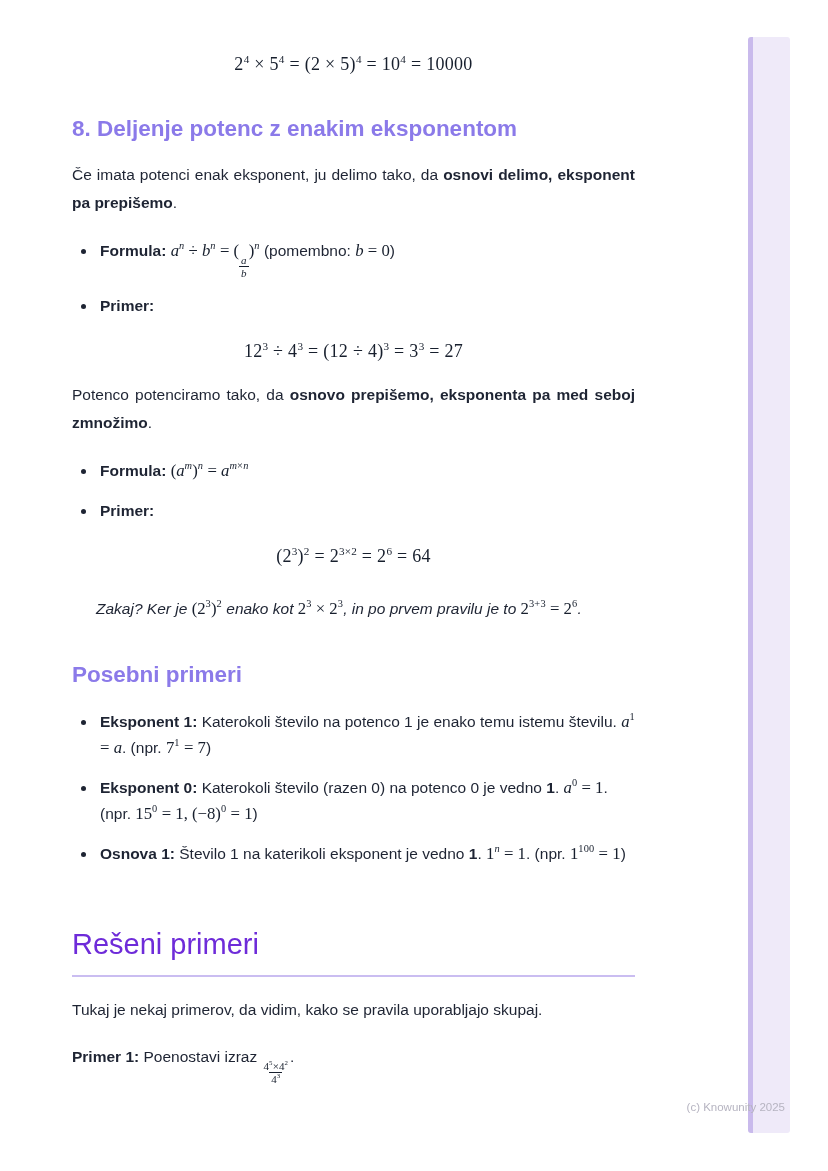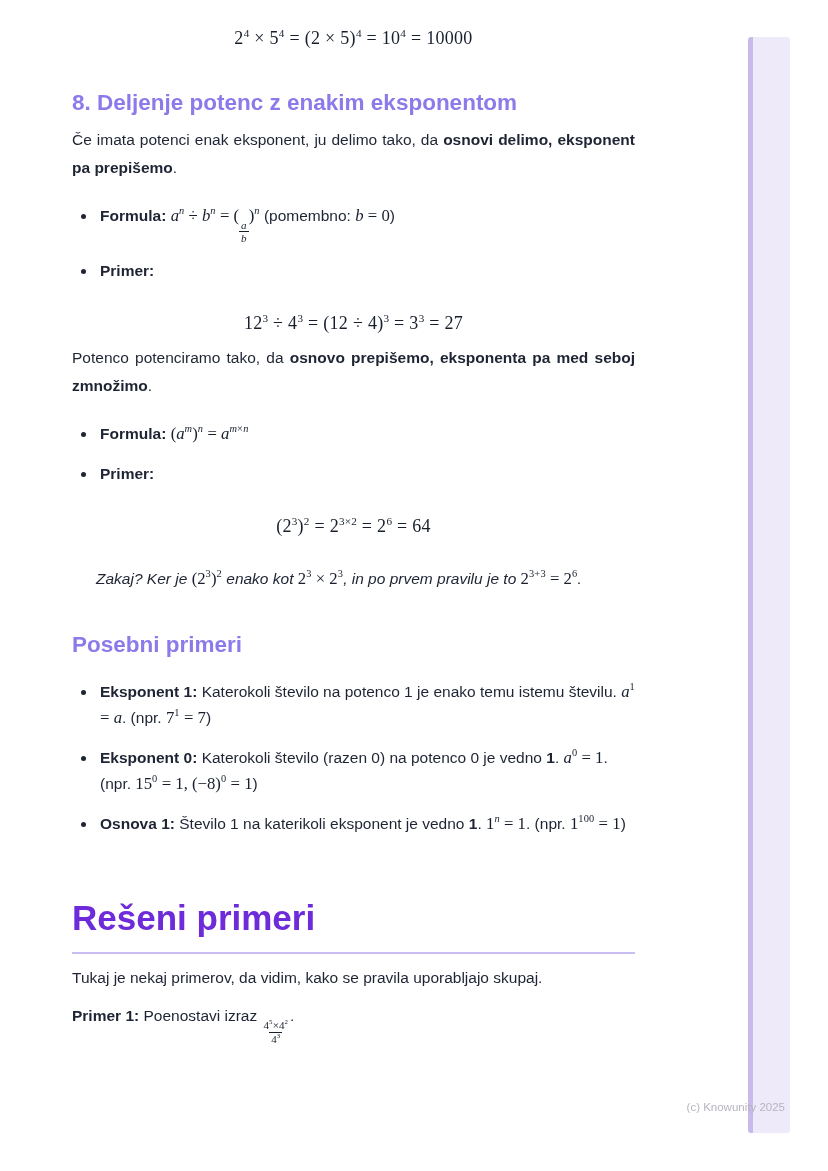--- a/index.html
+++ b/index.html
@@ -2,35 +2,35 @@
 <html lang="sl"><head>
 <meta charset="utf-8">
 <style>
   *{margin:0;padding:0;box-sizing:border-box}
   html,body{background:#ffffff}
   .page{position:relative;width:828px;height:1171px;background:#ffffff;overflow:hidden;
         font-family:"Liberation Sans",sans-serif;color:#1e2433;font-size:15.5px}
   .content{padding-left:72px;width:635px}
   
   .formula{font-family:"Liberation Serif",serif;font-size:18px;color:#171f2d;text-align:center;letter-spacing:.3px}
-  .f-top{padding-top:28px}
-  .f-block{margin-top:29px}
+  .f-top{padding-top:54px}
+  .f-block{margin-top:22px}
   sup{font-size:.62em;line-height:0;vertical-align:super;letter-spacing:.2px}
   .math{font-family:"Liberation Serif",serif;font-size:1.08em;color:#171f2d}
   .math i,.math em{font-style:italic}
   .frac{display:inline-flex;flex-direction:column;align-items:center;vertical-align:-.7em;
         font-size:.66em;line-height:1.12;text-align:center}
   .fnum{padding:0 2px}
   .fden{border-top:1px solid #171f2d;padding:0 2px}
   
   h2{color:#8b7ae9;font-size:22.5px;font-weight:bold;margin-top:40px;line-height:1.2}
-  .h1{color:#6e2bd9;font-size:35px;font-weight:bold;margin-top:60px;line-height:1.2}
+  .h1{color:#6e2bd9;font-size:29px;font-weight:normal;margin-top:60px;line-height:1.2}
   .rule{border:none;border-top:2px solid #cabdf1;margin-top:13px}
   
-  p.body{margin-top:10px;line-height:28px}
+  p.body{margin-top:19px;line-height:28px}
   p.just{text-align:justify}
   b{font-weight:bold}
   ul.bullets{margin-top:21px;padding-left:25px;list-style:disc}
   ul.bullets li{margin-top:14px;line-height:26px;padding-left:3px}
   .note{margin:30px 0 8px 24px;font-style:italic;font-size:15.5px;line-height:24px}
   .note .math{font-style:normal}
   
   .scrollbar{position:absolute;left:748px;top:37px;width:42px;height:1096px;
              background:#efeaf9;border-left:5px solid #c9baec;border-radius:3px}
   .footer{position:absolute;top:1101px;right:43px;font-size:11.5px;color:#b6b4c1;z-index:2}

